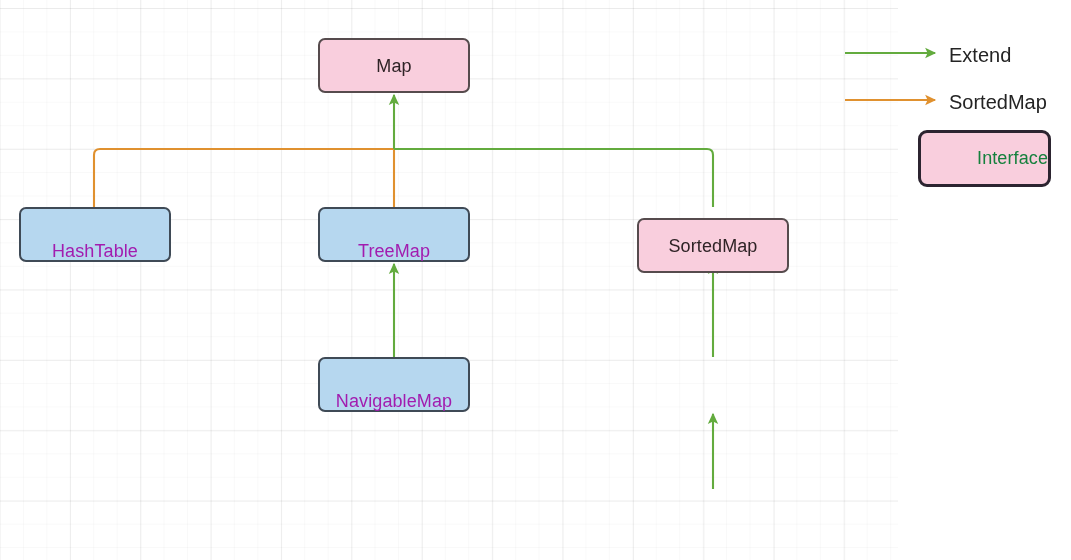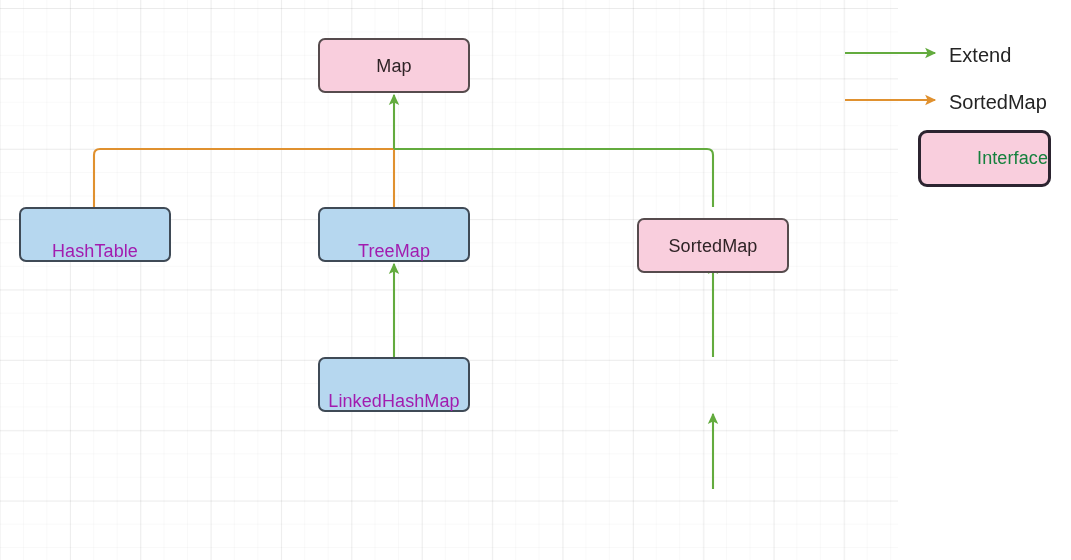--- a/index.html
+++ b/index.html
@@ -116,21 +116,21 @@
 
   <div class="node node-class" style="left:318px;top:207px;width:152px;height:55px;">
     <span class="node-label">TreeMap</span>
   </div>
 
   <div class="node node-iface" style="left:637px;top:218px;width:152px;height:55px;">
     <span class="node-label">SortedMap</span>
   </div>
 
   <div class="node node-class" style="left:318px;top:357px;width:152px;height:55px;">
-    <span class="node-label">LinkedHashMap</span>
+    <span class="node-label">NavigableMap</span>
   </div>
 
 
 
   <div class="legend-label" style="left:949px;top:45px;">Extend</div>
 
   <div class="legend-label" style="left:949px;top:92px;">SortedMap</div>
 
   <div class="legend-box lb-iface" style="left:918px;top:130px;width:133px;height:57px;">
     <span class="node-label">Interface</span>

